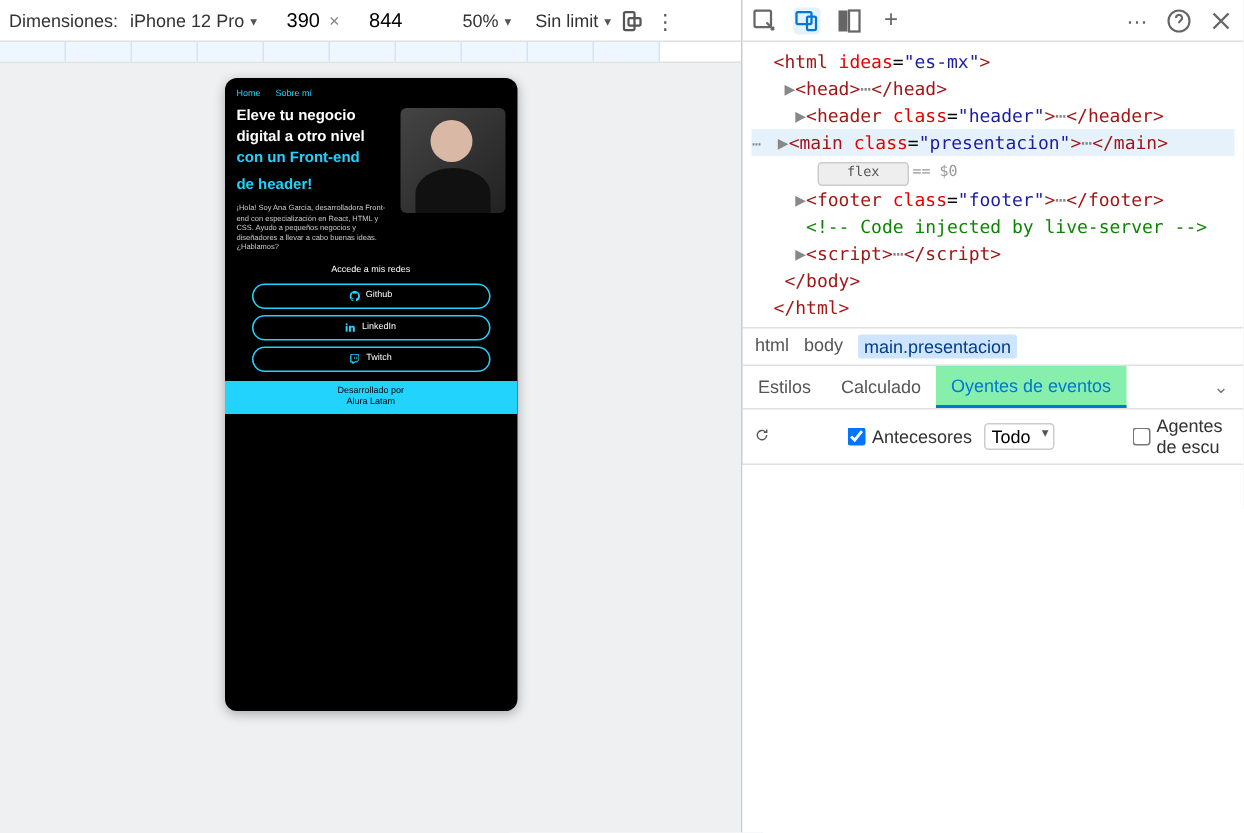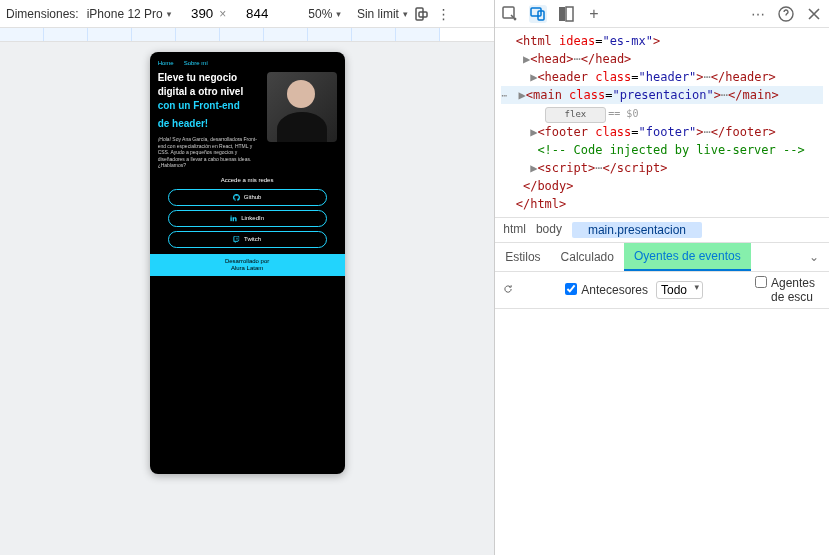--- a/index.html
+++ b/index.html
@@ -42,28 +42,28 @@
 .dom .tag { color: #a31515; }
 .dom .attr { color: #e50000; }
 .dom .attv { color: #1a1aa6; }
 .dom .pill { display:inline-block; background:#eee; border:1px solid #ccc; border-radius:3px; font-size:9px; padding:0 19px; color:#555; margin-right:2px; }
 .dom .comment { color: #0b8500; }
 .dom .selline { background:#e6f2fb; display:inline-block; width:100%; }
 .dom .sel-actions { color:#888; font-size:10px; margin-right:4px; }
 .dom .eq { color:#999; font-size:10px; }
 .breadcrumb { border-top: 1px solid #e0e0e0; border-bottom: 1px solid #e0e0e0; padding: 4px 8px; font-size: 12px; display: flex; gap: 10px; }
 .breadcrumb span { cursor: pointer; color:#555; }
-.breadcrumb .sel { background: #cfe4ff; color:#003e8a; padding: 1px 16px; border-radius: 2px; }
+.breadcrumb .sel { background: #cfe4ff; color:#003e8a; padding: 1px 4px; border-radius: 2px; }
 .subtabs { display: flex; align-items: center; border-bottom: 1px solid #e0e0e0; font-size: 12px; }
 .subtabs .st { padding: 6px 10px; color: #555; cursor: pointer; }
 .subtabs .st.active { color: #0077d6; border-bottom: 2px solid #0077d6; background:#86efac; }
 .subtabs .chev { margin-left: auto; padding: 0 10px; color:#777; cursor:pointer; }
 .filterrow { display: flex; align-items: center; gap: 8px; padding: 4px 8px; border-bottom: 1px solid #e0e0e0; font-size: 12px; }
 .filterrow .reload { cursor: pointer; color:#555; width:16px; height:16px; display:flex; align-items:center; justify-content:center; }
-.filterrow label { display: flex; align-items: flex-start; gap: 4px; color:#333;padding-left:44px; }
+.filterrow label { display: flex; align-items: center; gap: 4px; color:#333;padding-left:44px; }
 .filterrow select { border: 1px solid #ccc; border-radius: 3px; font-size: 12px; padding: 1px 14px 1px 4px; appearance:none; background:#fff; position:relative; }
 .sel-wrap { position:relative; }
 .sel-wrap:after { content:"▾"; position:absolute; right:4px; top:1px; font-size:9px; color:#555; pointer-events:none; }
 .rest { flex: 1; background: #fff; }
 input[type=checkbox]{ width:12px; height:12px; }
 </style>
 </head>
 <body>
 
 <div class="left-pane">

